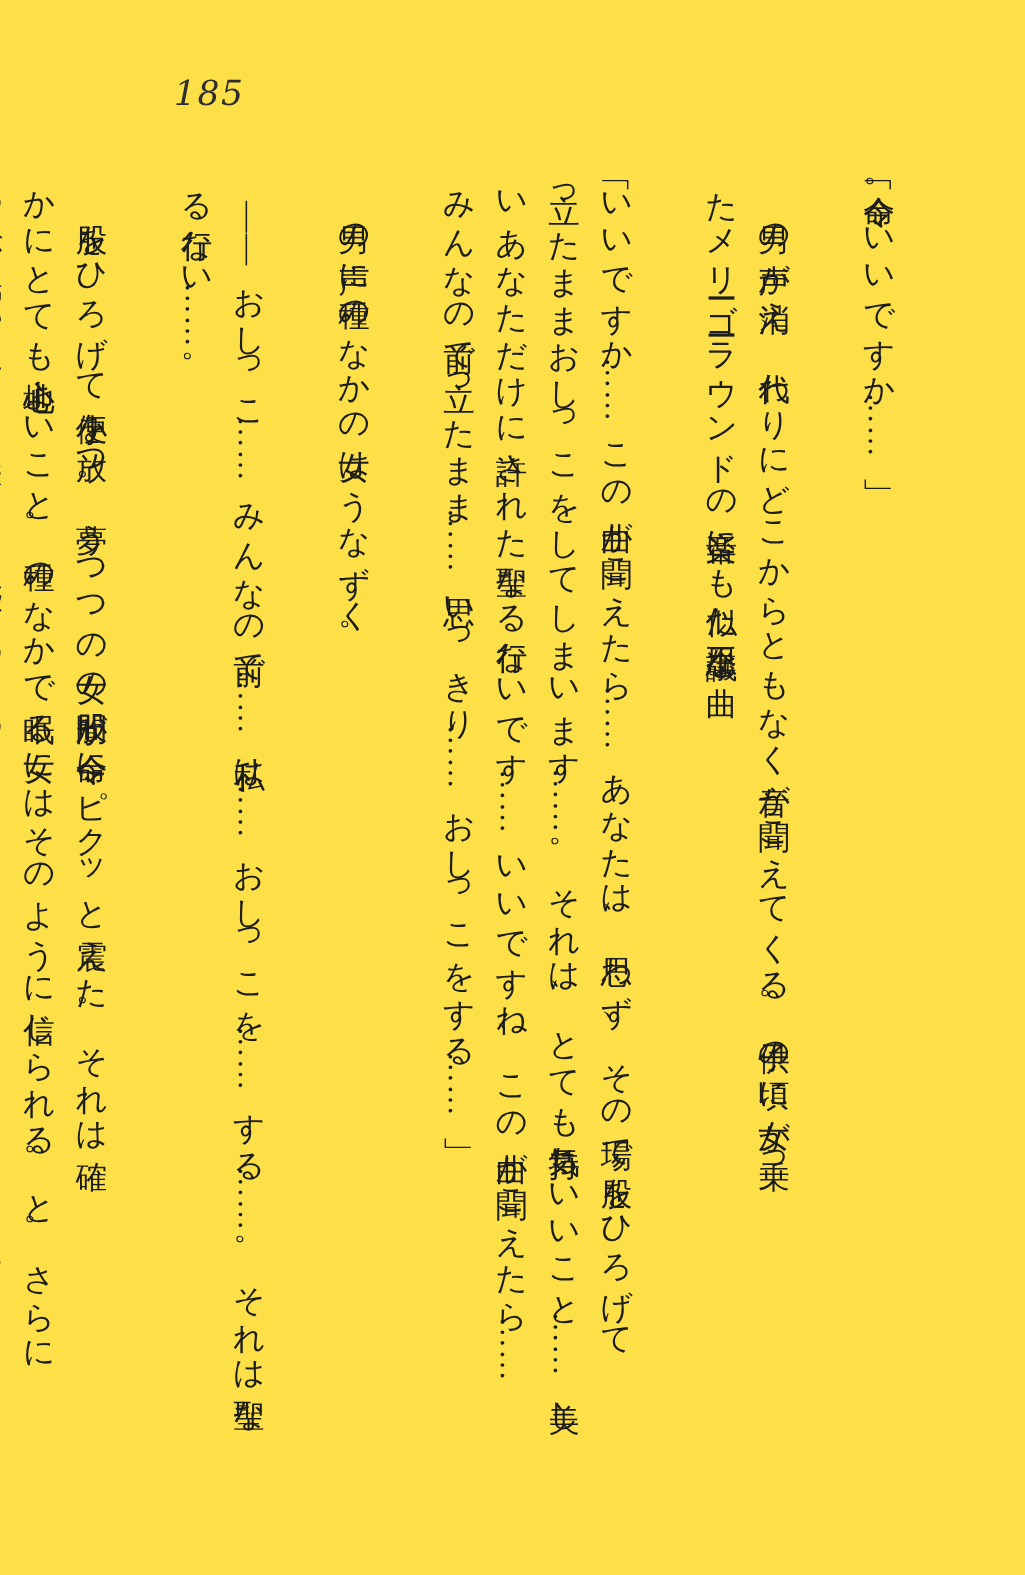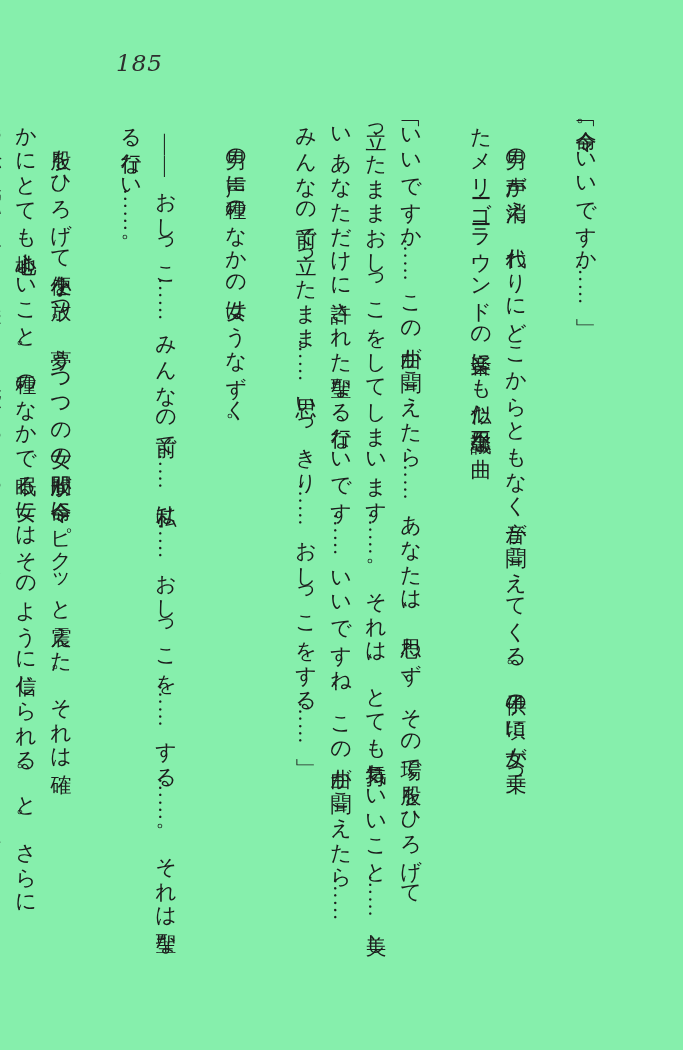--- a/index.html
+++ b/index.html
@@ -10,21 +10,21 @@
     width: 683px;
     height: 1050px;
     position: relative;
     overflow: hidden;
     background: #f6f6f4;
     font-family: "Liberation Serif", "DejaVu Serif", serif;
   }
   .page {
     position: absolute;
     inset: 0;
-    background: #86efac;
+    background: #fde047;
   }
   .page-number {
     position: absolute;
     top: 50px;
     left: 116px;
     font-family: "DejaVu Serif", serif;
     font-style: italic;
     font-size: 23px;
     letter-spacing: 1px;
     color: #2e2e2e;

